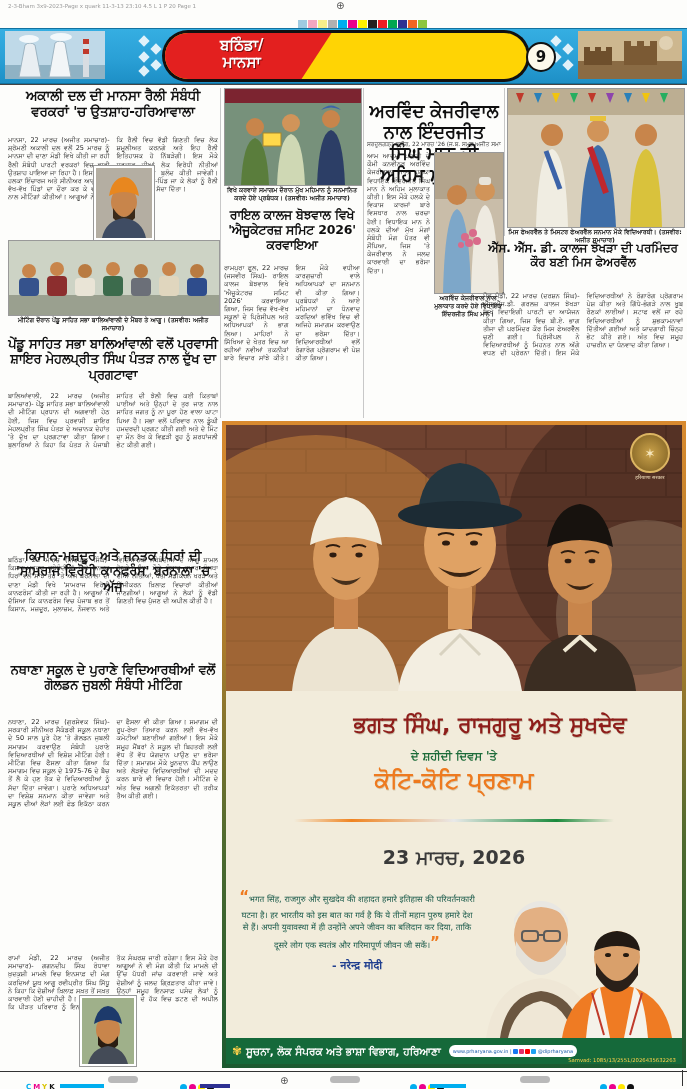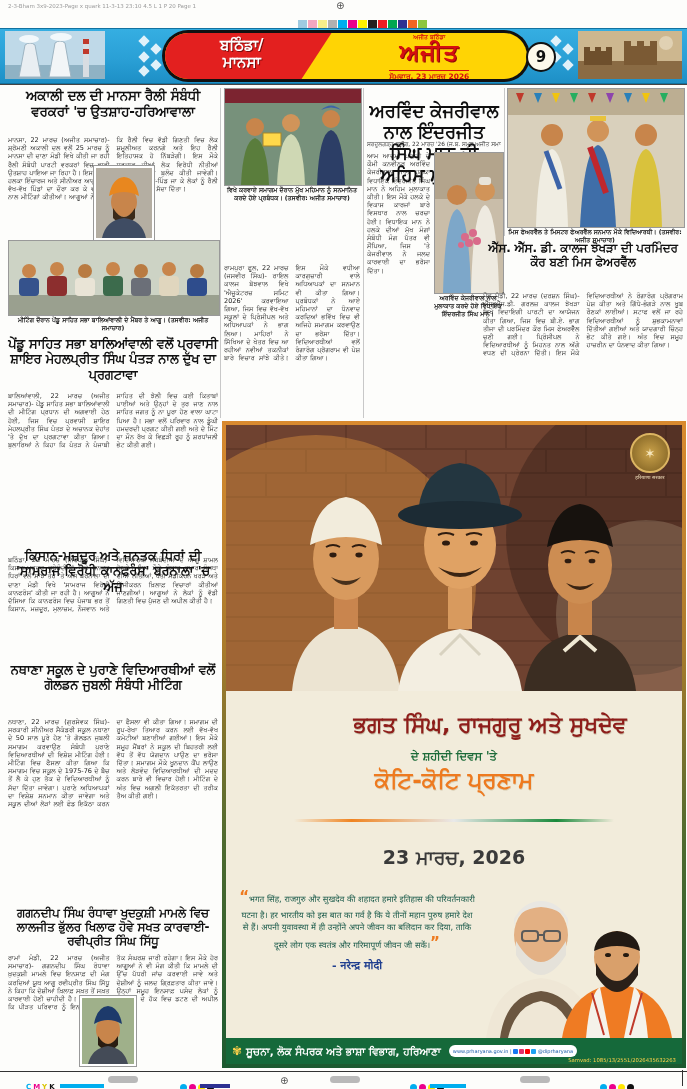--- a/index.html
+++ b/index.html
@@ -104,25 +104,20 @@
         </g>
     </svg>
 
     <div class="abs mast-oval" style="left:162px;top:1px;width:368px;height:52px;box-sizing:border-box;">
       <div class="mast-inner">
         <div class="mast-red"></div>
         <div class="mast-red-txt">
           <div>ਬਠਿੰਡਾ/</div>
           <div style="margin-top:-3px;">ਮਾਨਸਾ</div>
         </div>
-        <div class="mast-yellow-txt">
-          <div class="ajit-small">ਅਜੀਤ ਬਠਿੰਡਾ</div>
-          <div class="ajit-big">ਅਜੀਤ</div>
-          <div class="ajit-date">ਸੋਮਵਾਰ, 23 ਮਾਰਚ 2026</div>
-        </div>
       </div>
     </div>
 
     <div class="abs pagecircle" style="left:526px;top:13px;">9</div>
 
     <div class="abs photo" style="left:578px;top:2px;width:104px;height:48px;border:none;">
       <svg width="104" height="48" viewBox="0 0 104 48">
         <rect width="104" height="48" fill="#cdb78f"></rect>
           <rect y="30" width="104" height="18" fill="#8a6b44"></rect>
         <path d="M6 34 V16 h6 v4 h5 v-4 h6 v4 h5 v-4 h6 v18 Z" fill="#6e4f2c"></path>
@@ -174,21 +169,20 @@
   <div class="abs cap" style="left:8px;top:316px;width:210px;">ਮੀਟਿੰਗ ਦੌਰਾਨ ਪੇਂਡੂ ਸਾਹਿਤ ਸਭਾ ਬਾਲਿਆਂਵਾਲੀ ਦੇ ਮੈਂਬਰ ਤੇ ਆਗੂ। (ਤਸਵੀਰ: ਅਜੀਤ ਸਮਾਚਾਰ)</div>
   <div class="abs hl" style="left:8px;top:336px;width:210px;font-size:13px;">ਪੇਂਡੂ ਸਾਹਿਤ ਸਭਾ ਬਾਲਿਆਂਵਾਲੀ ਵਲੋਂ ਪ੍ਰਵਾਸੀ ਸ਼ਾਇਰ ਮੇਹਲਪ੍ਰੀਤ ਸਿੰਘ ਪੰਤੜ ਨਾਲ ਦੁੱਖ ਦਾ ਪ੍ਰਗਟਾਵਾ</div>
   <div class="abs body-txt cols2" style="left:8px;top:392px;width:210px;height:108px;">ਬਾਲਿਆਂਵਾਲੀ, 22 ਮਾਰਚ (ਅਜੀਤ ਸਮਾਚਾਰ)- ਪੇਂਡੂ ਸਾਹਿਤ ਸਭਾ ਬਾਲਿਆਂਵਾਲੀ ਦੀ ਮੀਟਿੰਗ ਪ੍ਰਧਾਨ ਦੀ ਅਗਵਾਈ ਹੇਠ ਹੋਈ, ਜਿਸ ਵਿਚ ਪ੍ਰਵਾਸੀ ਸ਼ਾਇਰ ਮੇਹਲਪ੍ਰੀਤ ਸਿੰਘ ਪੰਤੜ ਦੇ ਅਚਾਨਕ ਦੇਹਾਂਤ 'ਤੇ ਦੁੱਖ ਦਾ ਪ੍ਰਗਟਾਵਾ ਕੀਤਾ ਗਿਆ। ਬੁਲਾਰਿਆਂ ਨੇ ਕਿਹਾ ਕਿ ਪੰਤੜ ਨੇ ਪੰਜਾਬੀ ਸਾਹਿਤ ਦੀ ਝੋਲੀ ਵਿਚ ਕਈ ਕਿਤਾਬਾਂ ਪਾਈਆਂ ਅਤੇ ਉਨ੍ਹਾਂ ਦੇ ਤੁਰ ਜਾਣ ਨਾਲ ਸਾਹਿਤ ਜਗਤ ਨੂੰ ਨਾ ਪੂਰਾ ਹੋਣ ਵਾਲਾ ਘਾਟਾ ਪਿਆ ਹੈ। ਸਭਾ ਵਲੋਂ ਪਰਿਵਾਰ ਨਾਲ ਡੂੰਘੀ ਹਮਦਰਦੀ ਪ੍ਰਗਟ ਕੀਤੀ ਗਈ ਅਤੇ ਦੋ ਮਿੰਟ ਦਾ ਮੌਨ ਰੱਖ ਕੇ ਵਿਛੜੀ ਰੂਹ ਨੂੰ ਸ਼ਰਧਾਂਜਲੀ ਭੇਟ ਕੀਤੀ ਗਈ।</div>
 
   <div class="abs hl" style="left:8px;top:504px;width:210px;font-size:13px;margin-top:44px;">ਕਿਸਾਨ-ਮਜ਼ਦੂਰ ਅਤੇ ਜਨਤਕ ਧਿਰਾਂ ਦੀ 'ਸਾਮਰਾਜ ਵਿਰੋਧੀ ਕਾਨਫਰੰਸ' ਬਰਨਾਲਾ 'ਚ ਅੱਜ</div>
   <div class="abs body-txt cols2" style="left:8px;top:556px;width:210px;height:102px;">ਬਠਿੰਡਾ, 22 ਮਾਰਚ (ਨਿਰਪਾਲ ਸਿੰਘ)- ਕਿਸਾਨ-ਮਜ਼ਦੂਰ ਜਥੇਬੰਦੀਆਂ ਅਤੇ ਜਨਤਕ ਧਿਰਾਂ ਵਲੋਂ ਸਾਂਝੇ ਤੌਰ 'ਤੇ ਅੱਜ ਬਰਨਾਲਾ ਦੀ ਦਾਣਾ ਮੰਡੀ ਵਿਖੇ 'ਸਾਮਰਾਜ ਵਿਰੋਧੀ ਕਾਨਫਰੰਸ' ਕੀਤੀ ਜਾ ਰਹੀ ਹੈ। ਆਗੂਆਂ ਨੇ ਦੱਸਿਆ ਕਿ ਕਾਨਫਰੰਸ ਵਿਚ ਪੰਜਾਬ ਭਰ ਤੋਂ ਕਿਸਾਨ, ਮਜ਼ਦੂਰ, ਮੁਲਾਜ਼ਮ, ਨੌਜਵਾਨ ਅਤੇ ਵਿਦਿਆਰਥੀ ਜਥੇਬੰਦੀਆਂ ਦੇ ਆਗੂ ਸ਼ਾਮਲ ਹੋਣਗੇ। ਇਸ ਮੌਕੇ ਸੰਸਾਰ ਵਪਾਰ ਸੰਸਥਾ ਦੀਆਂ ਨੀਤੀਆਂ, ਖੇਤੀ ਮੰਡੀਕਰਨ ਖਰੜੇ ਅਤੇ ਨਿੱਜੀਕਰਨ ਖ਼ਿਲਾਫ਼ ਵਿਚਾਰਾਂ ਕੀਤੀਆਂ ਜਾਣਗੀਆਂ। ਆਗੂਆਂ ਨੇ ਲੋਕਾਂ ਨੂੰ ਵੱਡੀ ਗਿਣਤੀ ਵਿਚ ਪੁੱਜਣ ਦੀ ਅਪੀਲ ਕੀਤੀ ਹੈ।</div>
 
   <div class="abs hl" style="left:8px;top:662px;width:210px;font-size:13px;">ਨਥਾਣਾ ਸਕੂਲ ਦੇ ਪੁਰਾਣੇ ਵਿਦਿਆਰਥੀਆਂ ਵਲੋਂ ਗੋਲਡਨ ਜੁਬਲੀ ਸੰਬੰਧੀ ਮੀਟਿੰਗ</div>
   <div class="abs body-txt cols2" style="left:8px;top:718px;width:210px;height:184px;">ਨਥਾਣਾ, 22 ਮਾਰਚ (ਗੁਰਸੇਵਕ ਸਿੰਘ)- ਸਰਕਾਰੀ ਸੀਨੀਅਰ ਸੈਕੰਡਰੀ ਸਕੂਲ ਨਥਾਣਾ ਦੇ 50 ਸਾਲ ਪੂਰੇ ਹੋਣ 'ਤੇ ਗੋਲਡਨ ਜੁਬਲੀ ਸਮਾਗਮ ਕਰਵਾਉਣ ਸੰਬੰਧੀ ਪੁਰਾਣੇ ਵਿਦਿਆਰਥੀਆਂ ਦੀ ਵਿਸ਼ੇਸ਼ ਮੀਟਿੰਗ ਹੋਈ। ਮੀਟਿੰਗ ਵਿਚ ਫੈਸਲਾ ਕੀਤਾ ਗਿਆ ਕਿ ਸਮਾਗਮ ਵਿਚ ਸਕੂਲ ਦੇ 1975-76 ਦੇ ਬੈਚ ਤੋਂ ਲੈ ਕੇ ਹੁਣ ਤੱਕ ਦੇ ਵਿਦਿਆਰਥੀਆਂ ਨੂੰ ਸੱਦਾ ਦਿੱਤਾ ਜਾਵੇਗਾ। ਪੁਰਾਣੇ ਅਧਿਆਪਕਾਂ ਦਾ ਵਿਸ਼ੇਸ਼ ਸਨਮਾਨ ਕੀਤਾ ਜਾਵੇਗਾ ਅਤੇ ਸਕੂਲ ਦੀਆਂ ਲੋੜਾਂ ਲਈ ਫੰਡ ਇਕੱਠਾ ਕਰਨ ਦਾ ਫੈਸਲਾ ਵੀ ਕੀਤਾ ਗਿਆ। ਸਮਾਗਮ ਦੀ ਰੂਪ-ਰੇਖਾ ਤਿਆਰ ਕਰਨ ਲਈ ਵੱਖ-ਵੱਖ ਕਮੇਟੀਆਂ ਬਣਾਈਆਂ ਗਈਆਂ। ਇਸ ਮੌਕੇ ਸਮੂਹ ਮੈਂਬਰਾਂ ਨੇ ਸਕੂਲ ਦੀ ਬਿਹਤਰੀ ਲਈ ਵੱਧ ਤੋਂ ਵੱਧ ਯੋਗਦਾਨ ਪਾਉਣ ਦਾ ਭਰੋਸਾ ਦਿੱਤਾ। ਸਮਾਗਮ ਮੌਕੇ ਖੂਨਦਾਨ ਕੈਂਪ ਲਾਉਣ ਅਤੇ ਲੋੜਵੰਦ ਵਿਦਿਆਰਥੀਆਂ ਦੀ ਮਦਦ ਕਰਨ ਬਾਰੇ ਵੀ ਵਿਚਾਰ ਹੋਈ। ਮੀਟਿੰਗ ਦੇ ਅੰਤ ਵਿਚ ਅਗਲੀ ਇਕੱਤਰਤਾ ਦੀ ਤਰੀਕ ਤੈਅ ਕੀਤੀ ਗਈ।</div>
 
-  <div class="abs hl" style="left:8px;top:906px;width:210px;font-size:12px;">ਗਗਨਦੀਪ ਸਿੰਘ ਰੰਧਾਵਾ ਖੁਦਕੁਸ਼ੀ ਮਾਮਲੇ ਵਿਚ ਲਾਲਜੀਤ ਭੁੱਲਰ ਖਿਲਾਫ ਹੋਵੇ ਸਖਤ ਕਾਰਵਾਈ-ਰਵੀਪ੍ਰੀਤ ਸਿੰਘ ਸਿੱਧੂ</div>
   <div class="abs body-txt cols2" style="left:8px;top:954px;width:210px;height:112px;">ਰਾਮਾਂ ਮੰਡੀ, 22 ਮਾਰਚ (ਅਜੀਤ ਸਮਾਚਾਰ)- ਗਗਨਦੀਪ ਸਿੰਘ ਰੰਧਾਵਾ ਖ਼ੁਦਕੁਸ਼ੀ ਮਾਮਲੇ ਵਿਚ ਇਨਸਾਫ਼ ਦੀ ਮੰਗ ਕਰਦਿਆਂ ਯੂਥ ਆਗੂ ਰਵੀਪ੍ਰੀਤ ਸਿੰਘ ਸਿੱਧੂ ਨੇ ਕਿਹਾ ਕਿ ਦੋਸ਼ੀਆਂ ਖ਼ਿਲਾਫ਼ ਸਖ਼ਤ ਤੋਂ ਸਖ਼ਤ ਕਾਰਵਾਈ ਹੋਣੀ ਚਾਹੀਦੀ ਹੈ। ਉਨ੍ਹਾਂ ਕਿਹਾ ਕਿ ਪੀੜਤ ਪਰਿਵਾਰ ਨੂੰ ਇਨਸਾਫ਼ ਮਿਲਣ ਤੱਕ ਸੰਘਰਸ਼ ਜਾਰੀ ਰਹੇਗਾ। ਇਸ ਮੌਕੇ ਹੋਰ ਆਗੂਆਂ ਨੇ ਵੀ ਮੰਗ ਕੀਤੀ ਕਿ ਮਾਮਲੇ ਦੀ ਉੱਚ ਪੱਧਰੀ ਜਾਂਚ ਕਰਵਾਈ ਜਾਵੇ ਅਤੇ ਦੋਸ਼ੀਆਂ ਨੂੰ ਜਲਦ ਗ੍ਰਿਫ਼ਤਾਰ ਕੀਤਾ ਜਾਵੇ। ਉਨ੍ਹਾਂ ਸਮੂਹ ਇਨਸਾਫ਼ ਪਸੰਦ ਲੋਕਾਂ ਨੂੰ ਪਰਿਵਾਰ ਦੇ ਹੱਕ ਵਿਚ ਡਟਣ ਦੀ ਅਪੀਲ ਕੀਤੀ।</div>
   <div class="abs photo" style="left:80px;top:996px;width:52px;height:66px;border:2px solid #fff;outline:1px solid #999;">
     <svg width="52" height="66" viewBox="0 0 52 66">
         <rect width="52" height="66" fill="#9fb08a"></rect>
         <ellipse cx="26" cy="32" rx="12" ry="14" fill="#c8854b"></ellipse>
         <path d="M12 26 Q15 9 26 8 Q37 9 40 26 Q26 18 12 26Z" fill="#1d3a6b"></path>
         <path d="M16 38 Q26 54 36 38 L36 47 Q26 58 16 47Z" fill="#2a1d12"></path>
         <path d="M6 66 Q10 50 26 48 Q42 50 46 66Z" fill="#444b57"></path>
       </svg>
   </div>
@@ -201,20 +195,21 @@
         <path d="M16 96 Q18 52 30 49 Q42 52 44 96Z" fill="#5a7d3c"></path>
     <circle cx="66" cy="34" r="9" fill="#d19459"></circle>
         <path d="M52 96 Q54 48 66 45 Q78 48 80 96Z" fill="#cfd8b4"></path>
     <circle cx="106" cy="30" r="9" fill="#c8854b"></circle>
         <path d="M96 21 Q106 12 116 21 Q106 16 96 21Z" fill="#3c63a8"></path>
         <path d="M92 96 Q94 44 106 41 Q118 44 120 96Z" fill="#2c3e66"></path>
     <rect x="38" y="44" width="18" height="13" fill="#ffd84a" stroke="#a8862a"></rect>
       </svg>
   </div>
   <div class="abs cap" style="left:224px;top:186px;width:136px;">ਵਿਖੇ ਕਰਵਾਏ ਸਮਾਗਮ ਦੌਰਾਨ ਮੁੱਖ ਮਹਿਮਾਨ ਨੂੰ ਸਨਮਾਨਿਤ ਕਰਦੇ ਹੋਏ ਪ੍ਰਬੰਧਕ। (ਤਸਵੀਰ: ਅਜੀਤ ਸਮਾਚਾਰ)</div>
+  <div class="abs hl" style="left:224px;top:208px;width:136px;font-size:12.5px;">ਰਾਇਲ ਕਾਲਜ ਬੋਝਵਾਲ ਵਿਖੇ 'ਐਜੂਕੇਟਰਜ਼ ਸਮਿਟ 2026' ਕਰਵਾਇਆ</div>
   <div class="abs body-txt cols2" style="left:224px;top:264px;width:136px;height:154px;">ਰਾਮਪੁਰਾ ਫੂਲ, 22 ਮਾਰਚ (ਜਸਵੀਰ ਸਿੰਘ)- ਰਾਇਲ ਕਾਲਜ ਬੋਝਵਾਲ ਵਿਖੇ 'ਐਜੂਕੇਟਰਜ਼ ਸਮਿਟ 2026' ਕਰਵਾਇਆ ਗਿਆ, ਜਿਸ ਵਿਚ ਵੱਖ-ਵੱਖ ਸਕੂਲਾਂ ਦੇ ਪ੍ਰਿੰਸੀਪਲ ਅਤੇ ਅਧਿਆਪਕਾਂ ਨੇ ਭਾਗ ਲਿਆ। ਮਾਹਿਰਾਂ ਨੇ ਸਿੱਖਿਆ ਦੇ ਖੇਤਰ ਵਿਚ ਆ ਰਹੀਆਂ ਨਵੀਆਂ ਤਕਨੀਕਾਂ ਬਾਰੇ ਵਿਚਾਰ ਸਾਂਝੇ ਕੀਤੇ। ਇਸ ਮੌਕੇ ਵਧੀਆ ਕਾਰਗੁਜ਼ਾਰੀ ਵਾਲੇ ਅਧਿਆਪਕਾਂ ਦਾ ਸਨਮਾਨ ਵੀ ਕੀਤਾ ਗਿਆ। ਪ੍ਰਬੰਧਕਾਂ ਨੇ ਆਏ ਮਹਿਮਾਨਾਂ ਦਾ ਧੰਨਵਾਦ ਕਰਦਿਆਂ ਭਵਿੱਖ ਵਿਚ ਵੀ ਅਜਿਹੇ ਸਮਾਗਮ ਕਰਵਾਉਣ ਦਾ ਭਰੋਸਾ ਦਿੱਤਾ। ਵਿਦਿਆਰਥੀਆਂ ਵਲੋਂ ਰੰਗਾਰੰਗ ਪ੍ਰੋਗਰਾਮ ਵੀ ਪੇਸ਼ ਕੀਤਾ ਗਿਆ।</div>
 
   <div class="abs hl" style="left:367px;top:100px;width:134px;font-size:18px;">ਅਰਵਿੰਦ ਕੇਜਰੀਵਾਲ ਨਾਲ ਇੰਦਰਜੀਤ ਸਿੰਘ ਮਾਨ ਦੀ ਅਹਿਮ ਮੁਲਾਕਾਤ</div>
   <div class="abs dateline" style="left:367px;top:141px;width:134px;">ਸਰਦੂਲਗੜ੍ਹ-ਝੁਨੀਰ, 22 ਮਾਰਚ '26 (ਜ.ਬ. ਸਮੂਹ ਅਜੀਤ ਸਮਾਚਾਰ)</div>
   <div class="abs body-txt" style="left:367px;top:152px;width:63px;height:266px;">ਆਮ ਆਦਮੀ ਪਾਰਟੀ ਦੇ ਕੌਮੀ ਕਨਵੀਨਰ ਅਰਵਿੰਦ ਕੇਜਰੀਵਾਲ ਨਾਲ ਹਲਕਾ ਵਿਧਾਇਕ ਇੰਦਰਜੀਤ ਸਿੰਘ ਮਾਨ ਨੇ ਅਹਿਮ ਮੁਲਾਕਾਤ ਕੀਤੀ। ਇਸ ਮੌਕੇ ਹਲਕੇ ਦੇ ਵਿਕਾਸ ਕਾਰਜਾਂ ਬਾਰੇ ਵਿਸਥਾਰ ਨਾਲ ਚਰਚਾ ਹੋਈ। ਵਿਧਾਇਕ ਮਾਨ ਨੇ ਹਲਕੇ ਦੀਆਂ ਮੁੱਖ ਮੰਗਾਂ ਸੰਬੰਧੀ ਮੰਗ ਪੱਤਰ ਵੀ ਸੌਂਪਿਆ, ਜਿਸ 'ਤੇ ਕੇਜਰੀਵਾਲ ਨੇ ਜਲਦ ਕਾਰਵਾਈ ਦਾ ਭਰੋਸਾ ਦਿੱਤਾ।</div>
   <div class="abs photo" style="left:434px;top:152px;width:68px;height:140px;">
     <svg width="68" height="140" viewBox="0 0 68 140">
         <rect width="68" height="140" fill="#c9bda9"></rect>
         <rect width="68" height="46" fill="#b3a48c"></rect>
     <circle cx="22" cy="42" r="10" fill="#c8854b"></circle>

